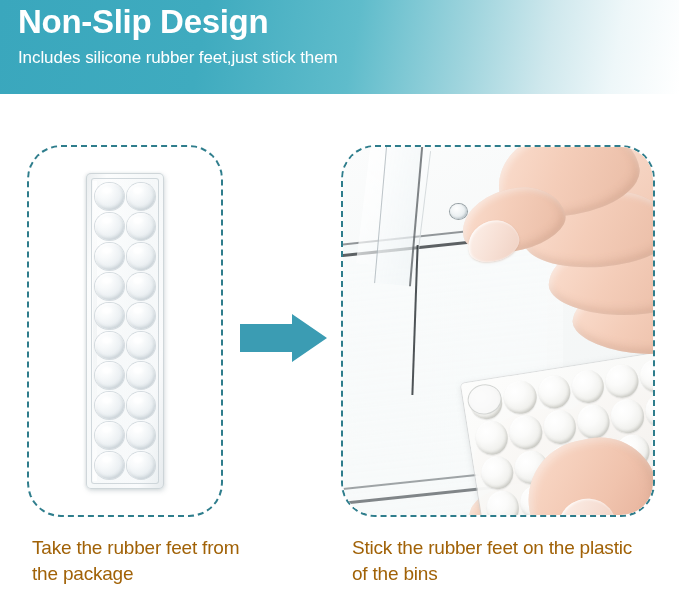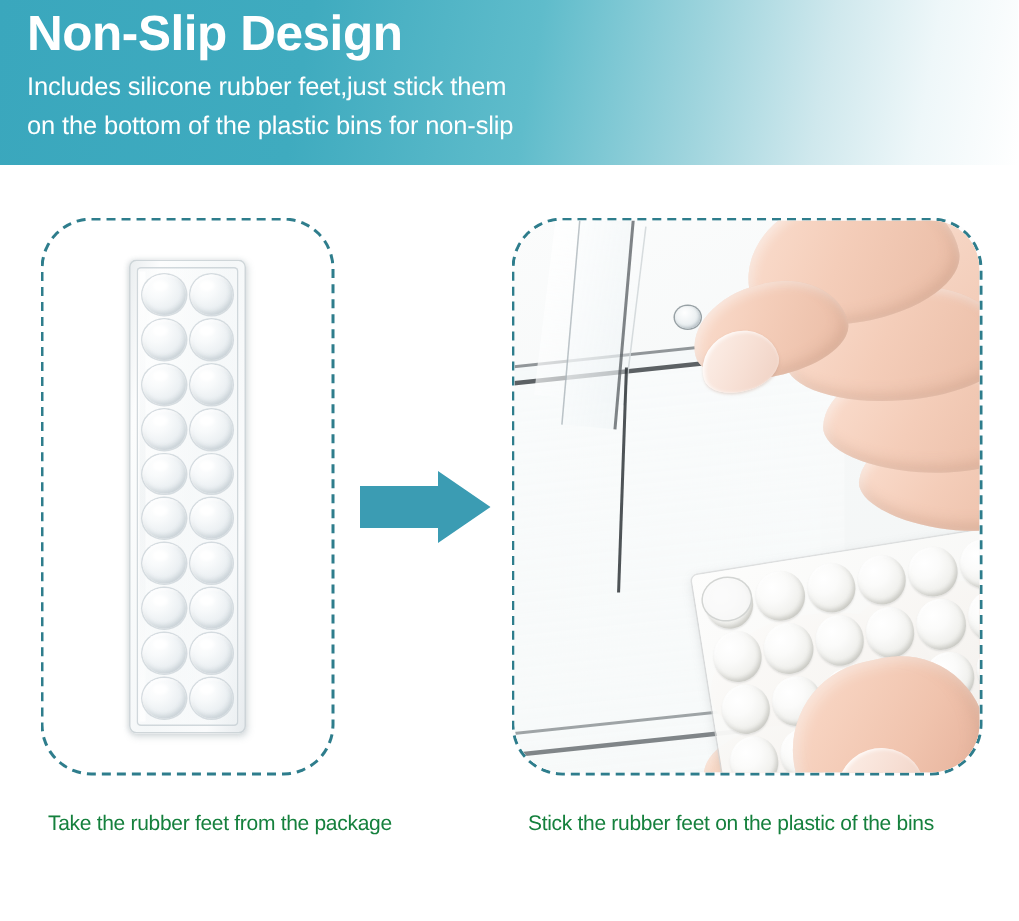--- a/index.html
+++ b/index.html
@@ -14,21 +14,21 @@
     overflow: hidden;
     font-family: "Liberation Sans", sans-serif;
     -webkit-font-smoothing: antialiased;
   }
 
   
   .header {
     position: absolute;
     left: 0; top: 0;
     width: 679px;
-    height: 110px;
+    height: 94px;
     background: linear-gradient(100deg,
         #3aa7bd 0%,
         #3fabbf 30%,
         #5fbccb 52%,
         #9ed4dd 68%,
         #cfe8ed 80%,
         #eef7f9 90%,
         #ffffff 100%);
     overflow: hidden;
   }
@@ -365,36 +365,35 @@
     background: linear-gradient(135deg, #fdf1ea, #f6ddd2 60%, #eccfc0);
     border-radius: 50% 50% 48% 52% / 58% 58% 42% 42%;
     transform: rotate(-18deg);
     z-index: 8;
     box-shadow: inset 1px 1px 3px rgba(255,255,255,0.9);
   }
 
   
   .caption {
     position: absolute;
-    color: #15803d;
-    font-size: 14px;
+    color: #a16207;
+    font-size: 19px;
     line-height: 26px;
     letter-spacing: -0.2px;
   }
   .caption-left  { left: 32px;  top: 535px; width: 230px; }
   .caption-right { left: 352px; top: 535px; width: 300px; }
 </style>
 </head>
 <body>
 
 <div class="header">
   <div class="header-title">Non-Slip Design</div>
   <div class="header-sub">
     <div>Includes silicone rubber feet,just stick them</div>
-    <div>on the bottom of the plastic bins for non-slip</div>
   </div>
 </div>
 
 <div class="panel panel-left">
   <div class="blister">
     <div class="dome-grid" id="dome-grid" style="grid-template-columns: repeat(2, 1fr); grid-template-rows: repeat(10, 1fr);">
         <div class="dome"></div>
         <div class="dome"></div>
         <div class="dome"></div>
         <div class="dome"></div>

